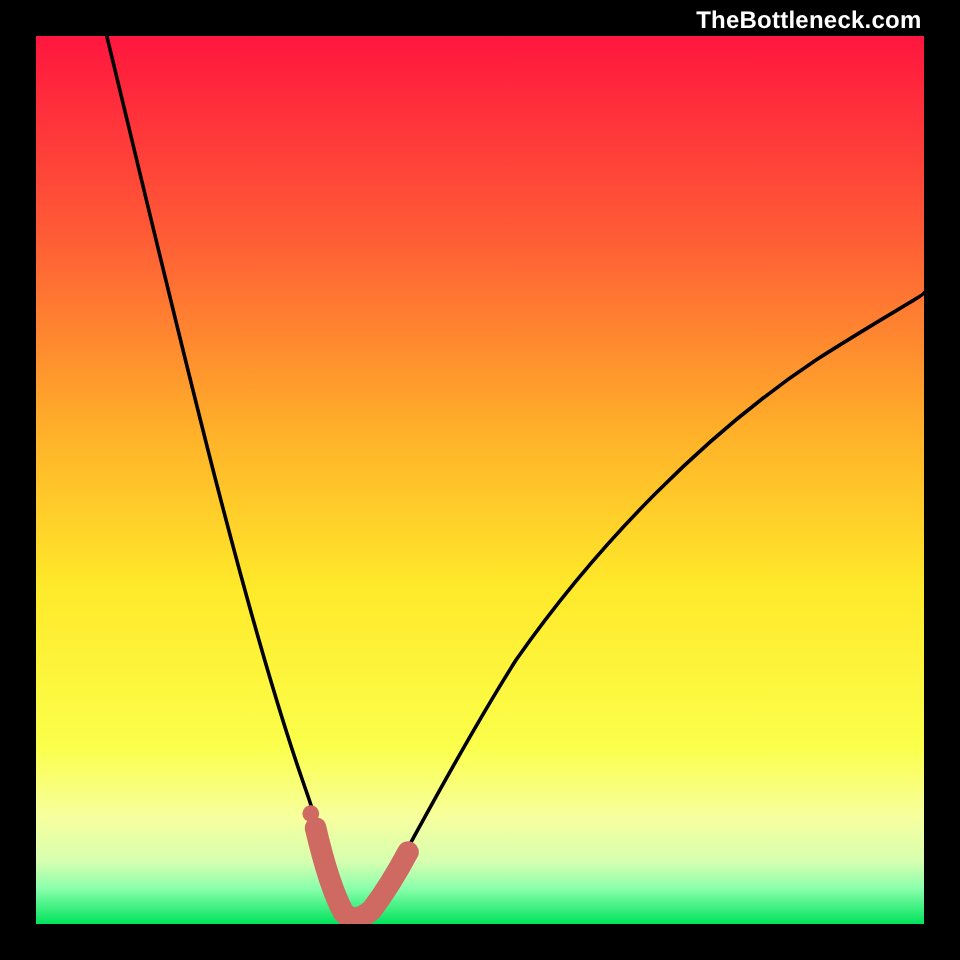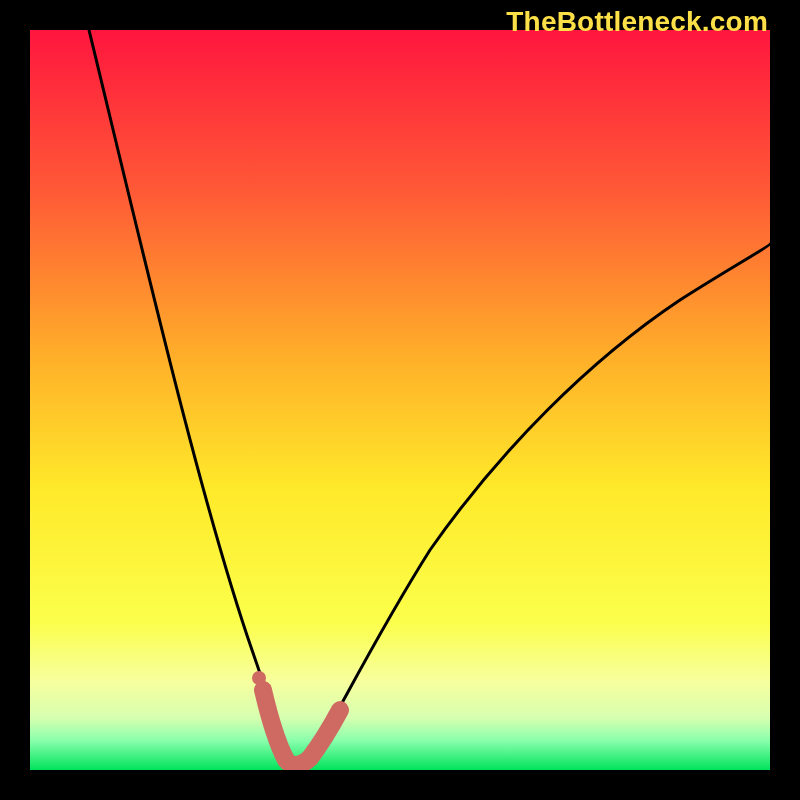--- a/index.html
+++ b/index.html
@@ -23,22 +23,22 @@
     position: absolute;
     left: 0;
     top: 0;
     width: 740px;
     height: 740px;
   }
   .watermark {
     position: absolute;
     top: 6px;
     right: 32px;
-    color: #fde047;
-    font-size: 28px;
+    color: #ffffff;
+    font-size: 20px;
     font-weight: 600;
     letter-spacing: 0.2px;
     user-select: none;
   }
   svg { display: block; }
 </style>
 </head>
 <body>
 
 <div class="frame">

